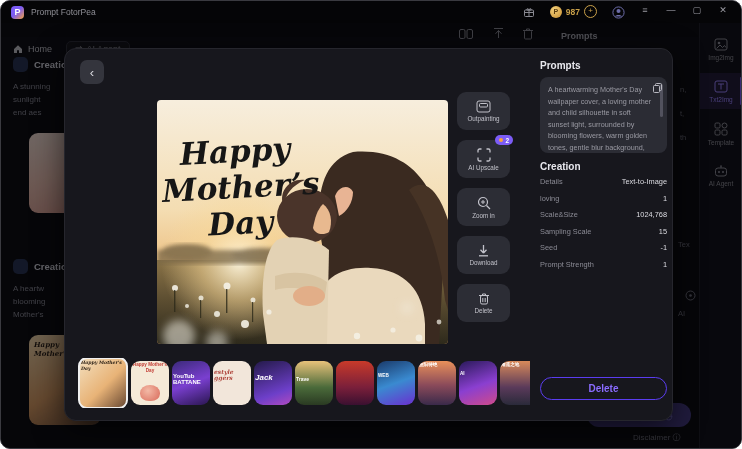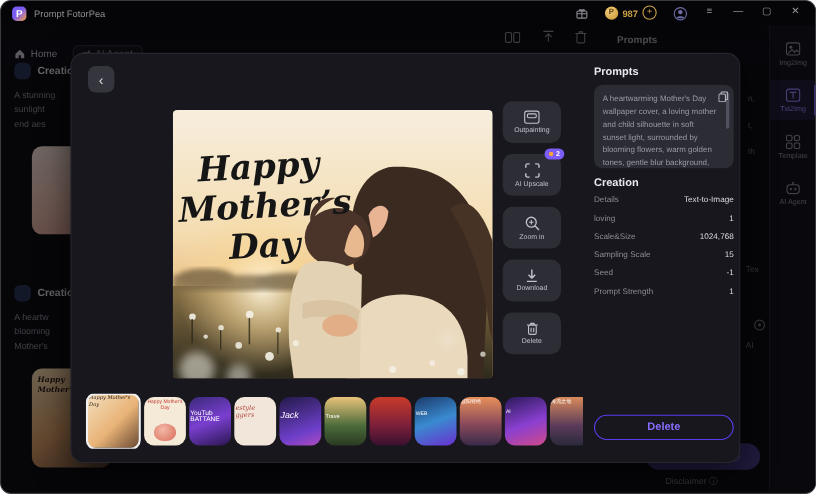--- a/index.html
+++ b/index.html
@@ -29,21 +29,21 @@
   .card-name{font-size:9.5px;font-weight:bold;color:#d8d8de;}
   .card-line{font-size:8px;color:#85858e;margin-top:4px;white-space:nowrap;}
   .thumb-flower{width:62px;height:80px;border-radius:9px;background:linear-gradient(160deg,#f0dcd0,#e9bcab 55%,#d99a8c);}
   .thumb-mday{width:62px;height:80px;border-radius:9px;background:linear-gradient(150deg,#f0d6a8,#d89a5e 55%,#6b4a33);color:#241a10;font-style:italic;font-weight:bold;font-size:7px;font-family:"DejaVu Serif",serif;padding:5px;}
   .bg-toolic{color:#86868e;}
   .bg-prompts{font-size:9px;font-weight:bold;color:#a8a8b0;}
   .frag{font-size:7.5px;color:#6e6e78;}
   .create-btn{display:flex;align-items:center;justify-content:center;gap:5px;width:104px;height:24px;border-radius:13px;background:#41377d;color:#b9aaf7;font-size:9.5px;font-weight:bold;}
   .create-coin{width:10px;height:10px;border-radius:50%;background:radial-gradient(circle at 35% 30%,#f2cf7a,#c99032);}
   .create-cost{font-size:8.5px;color:#cdbf8e;font-weight:normal;}
-  .disclaimer{font-size:8px;color:#70707a;}
+  .disclaimer{font-size:8px;color:#70707a;margin-left:28px;}
 
   
   .sidebar{right:0;top:22px;width:42px;height:427px;background:#0d0d12;border-left:1px solid #1c1c22;}
   .side-item{width:42px;padding:7px 0 6px 0;display:flex;flex-direction:column;align-items:center;gap:3px;color:#8c8c94;}
   .side-item .lbl{font-size:6.5px;}
   .side-item.active{background:rgba(124,92,246,0.14);color:#9b82ff;position:relative;}
   .side-item.active::after{content:"";position:absolute;right:0;top:4px;bottom:4px;width:2.5px;background:#7c5cf6;border-radius:2px;}
 
   
   .dim{left:0;top:22px;width:742px;height:427px;background:rgba(6,6,10,0.55);z-index:5;}
@@ -70,21 +70,21 @@
   .drow .l{font-size:7.4px;color:#8b8b95;}
   .drow .v{font-size:7.4px;color:#dcdce2;}
 
   .remix{left:475px;top:211px;width:127px;height:22px;border-radius:12px;background:#7a57f5;color:#fff;font-size:10px;font-weight:bold;display:flex;align-items:center;justify-content:center;}
   .mdelete{left:475px;top:328px;width:127px;height:23px;border-radius:13px;border:1.5px solid #5b3df0;color:#8a6cff;font-size:10px;font-weight:bold;display:flex;align-items:center;justify-content:center;background:transparent;}
 
   
   .strip{left:13px;top:309px;width:452px;height:50px;display:flex;align-items:center;gap:3px;overflow:hidden;}
   .tile{flex:0 0 auto;width:38px;height:44px;border-radius:9px;overflow:hidden;position:relative;display:flex;align-items:flex-start;}
   .tile.sel{width:46px;height:48px;border:2px solid #f0f0f0;}
-  .tile .tx{position:relative;z-index:2;padding:1px;font-size:4.6px;line-height:5.5px;color:#fff;font-weight:normal;}
+  .tile .tx{position:relative;z-index:2;padding:1px;font-size:4.6px;line-height:5.5px;color:#fff;font-weight:bold;}
   .t1{background:linear-gradient(135deg,#f3debc,#e8b377 55%,#6b4a33);}
   .t1 .tx{color:#241a10;font-style:italic;font-family:"DejaVu Serif",serif;}
   .t2{background:#f5ead8;}
   .t2 .tx{color:#c23b33;text-align:center;width:100%;}
   .t2::after{content:"";position:absolute;left:9px;bottom:4px;width:20px;height:16px;border-radius:50% 50% 45% 45%;background:radial-gradient(circle at 40% 35%,#f3b9a6,#d96a5a);}
   .t3{background:linear-gradient(160deg,#3b2a7a,#7a3fd0 50%,#2a1650);}
   .t3 .tx{padding-top:12px;font-size:6px;line-height:6px;}
   .t4{background:#f2e6da;}
   .t4 .tx{color:#b0483f;font-style:italic;font-family:"DejaVu Serif",serif;font-size:6px;padding-top:8px;}
   .t5{background:linear-gradient(160deg,#241a4a,#6d3fc9 70%,#b04ac0);}

